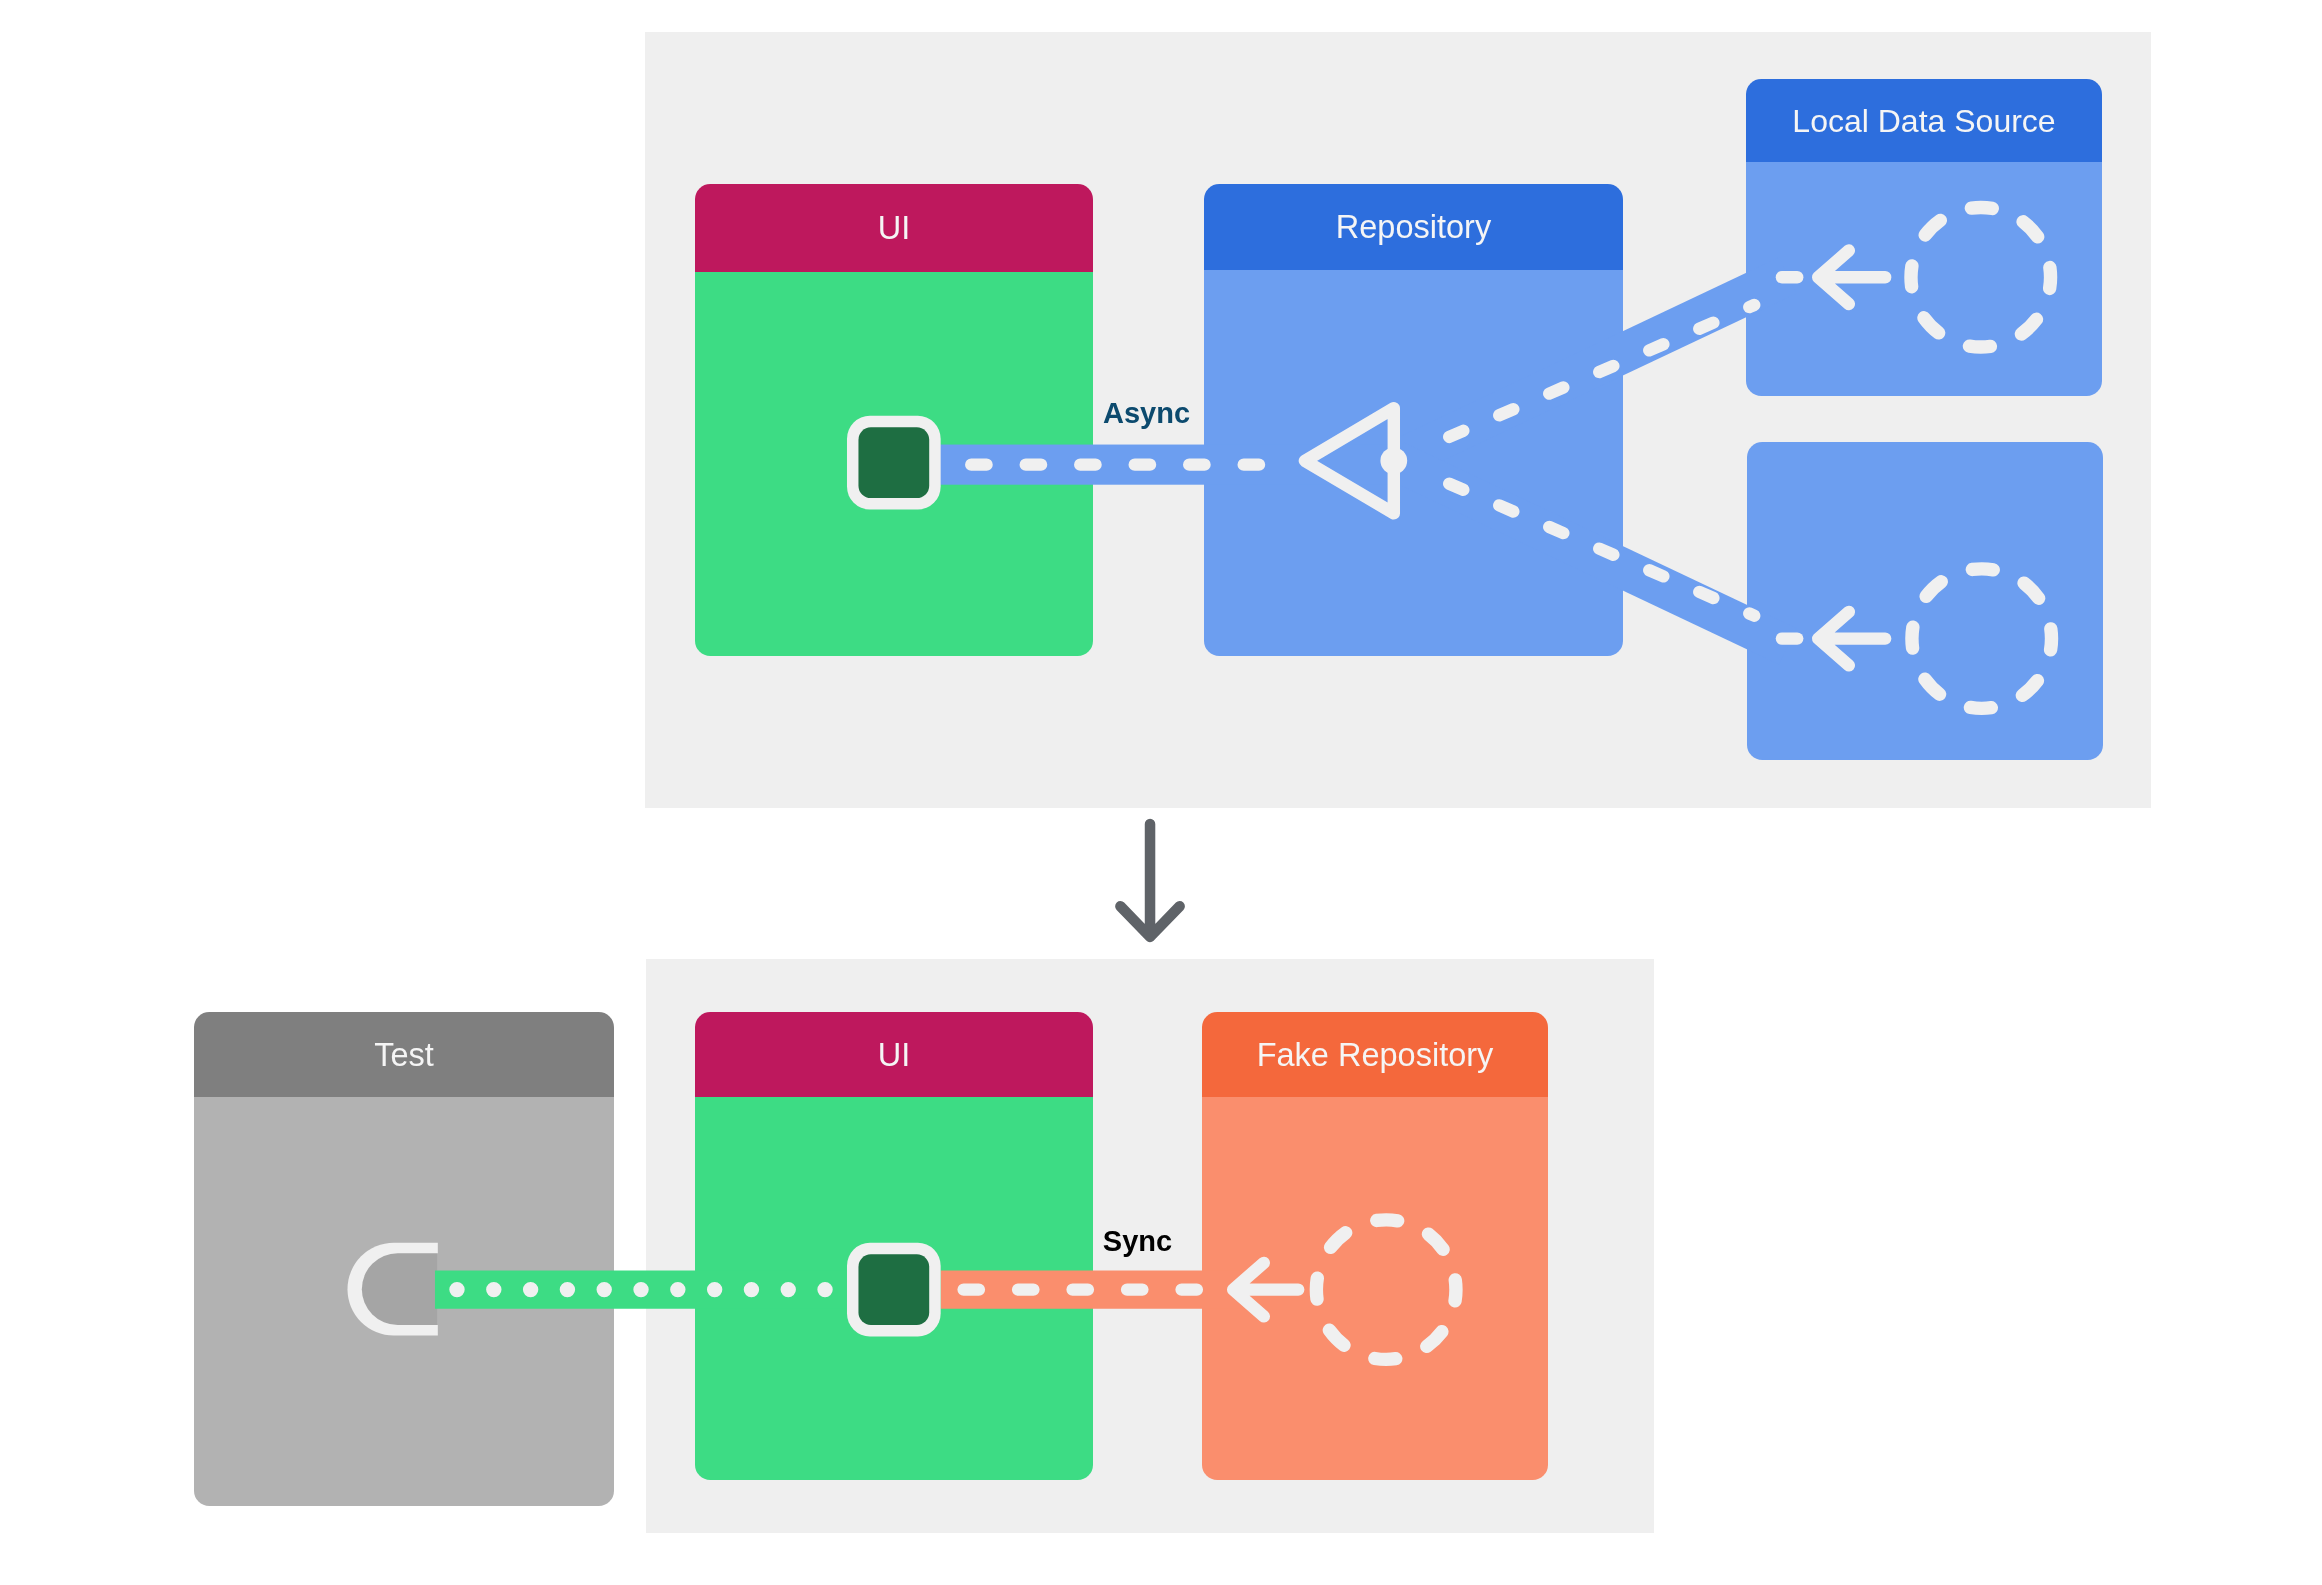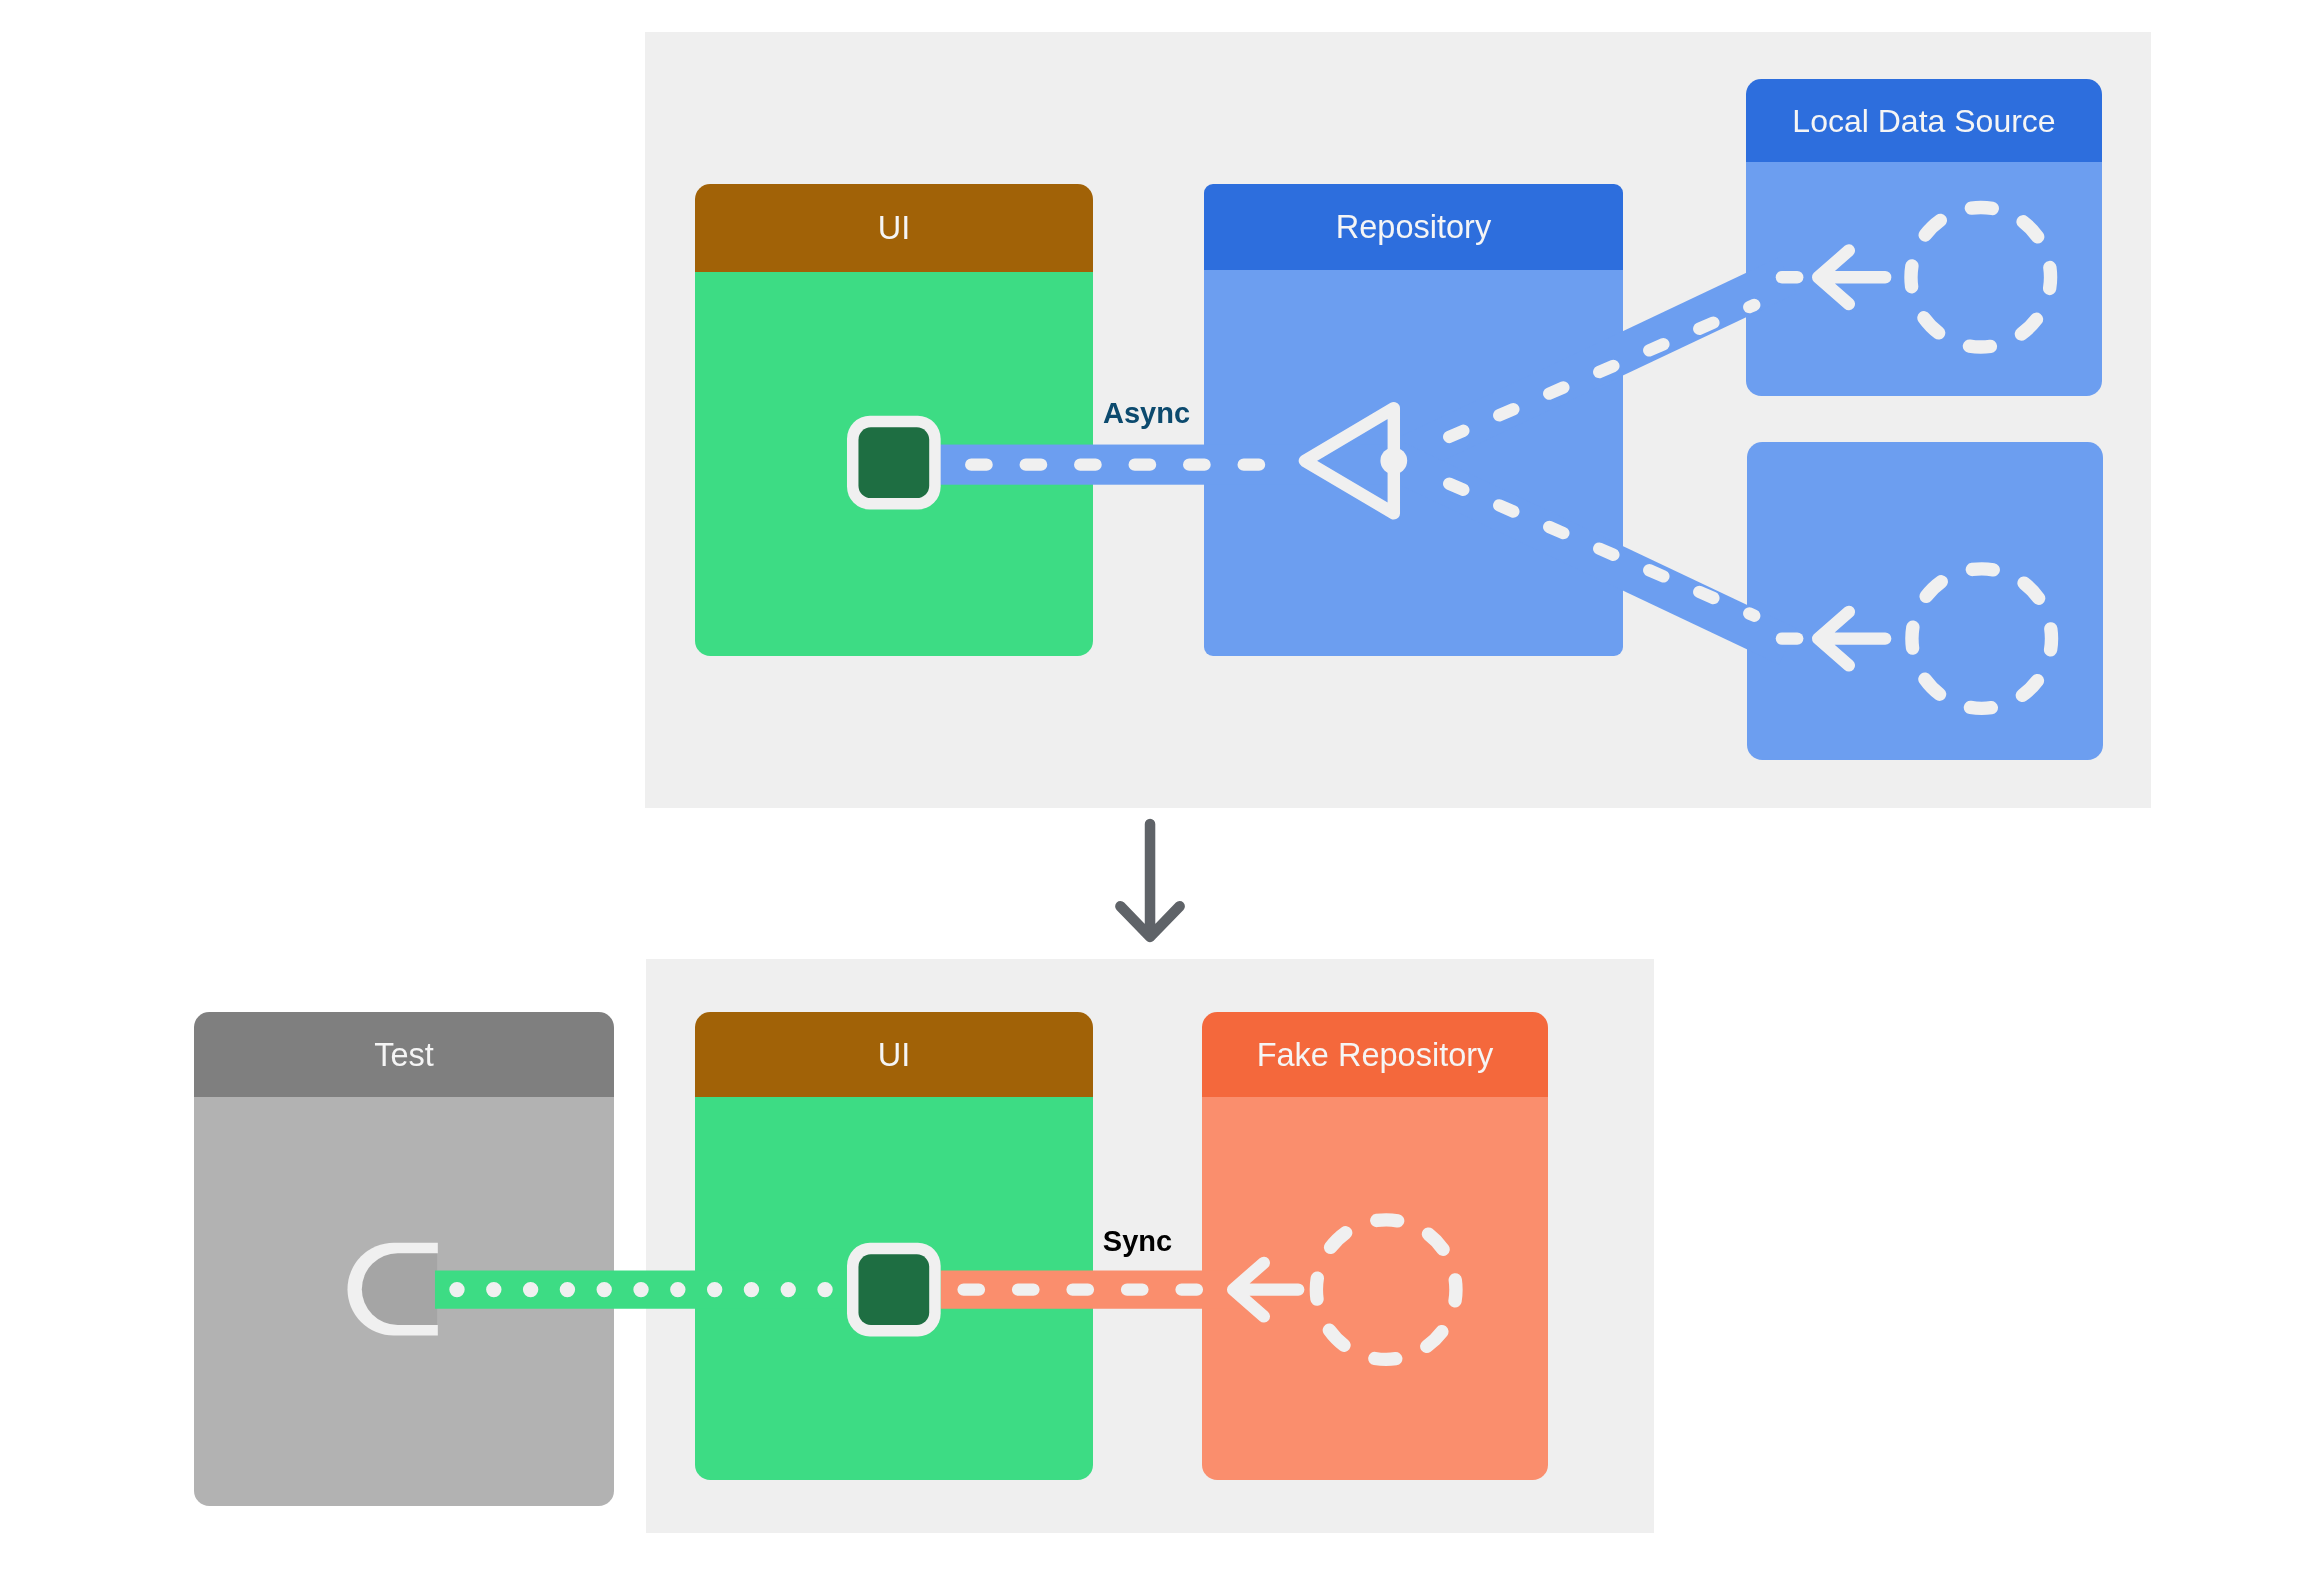--- a/index.html
+++ b/index.html
@@ -9,35 +9,35 @@
   .panel{position:absolute;background:#efefef;}
   #top-panel{left:645px;top:32px;width:1506px;height:776px;}
   #bottom-panel{left:646px;top:959px;width:1008px;height:574px;}
 
   .box{position:absolute;border-radius:15.3px;overflow:hidden;display:flex;flex-direction:column;}
   .box-header{flex:0 0 auto;display:flex;align-items:center;justify-content:center;
               color:#f5f5f5;font-size:32.5px;font-weight:400;text-align:center;line-height:40px;}
   .box-body{flex:1 1 auto;}
 
   
-  .green .box-header{background:#a16207;}
+  .green .box-header{background:#be185d;}
   .green .box-body{background:#3ddc84;}
   
   .blue .box-header{background:#2d6edd;}
   .blue .box-body{background:#6c9ef0;}
   
   .orange .box-header{background:#f4683c;}
   .orange .box-body{background:#fa8e6d;}
   
   .gray .box-header{background:#7f7f7f;}
   .gray .box-body{background:#b2b2b2;}
 
   #box-ui-top{left:695px;top:184px;width:398px;height:472px;}
   #box-ui-top .box-header{height:88px;}
-  #box-repository{left:1204px;top:184px;width:419px;height:472px;border-radius:9px;}
+  #box-repository{left:1204px;top:184px;width:419px;height:472px;}
   #box-repository .box-header{height:86px;}
   #box-local{left:1746px;top:79px;width:356px;height:317px;}
   #box-local .box-header{height:83px;font-size:32px;}
   #box-remote{left:1747px;top:442px;width:356px;height:318px;}
   #box-remote .box-header{height:86px;font-size:32px;padding:0 54px;}
   #box-test{left:194px;top:1012px;width:420px;height:494px;}
   #box-test .box-header{height:85px;}
   #box-ui-bottom{left:695px;top:1012px;width:398px;height:468px;}
   #box-ui-bottom .box-header{height:85px;}
   #box-fake-repo{left:1202px;top:1012px;width:346px;height:468px;}

